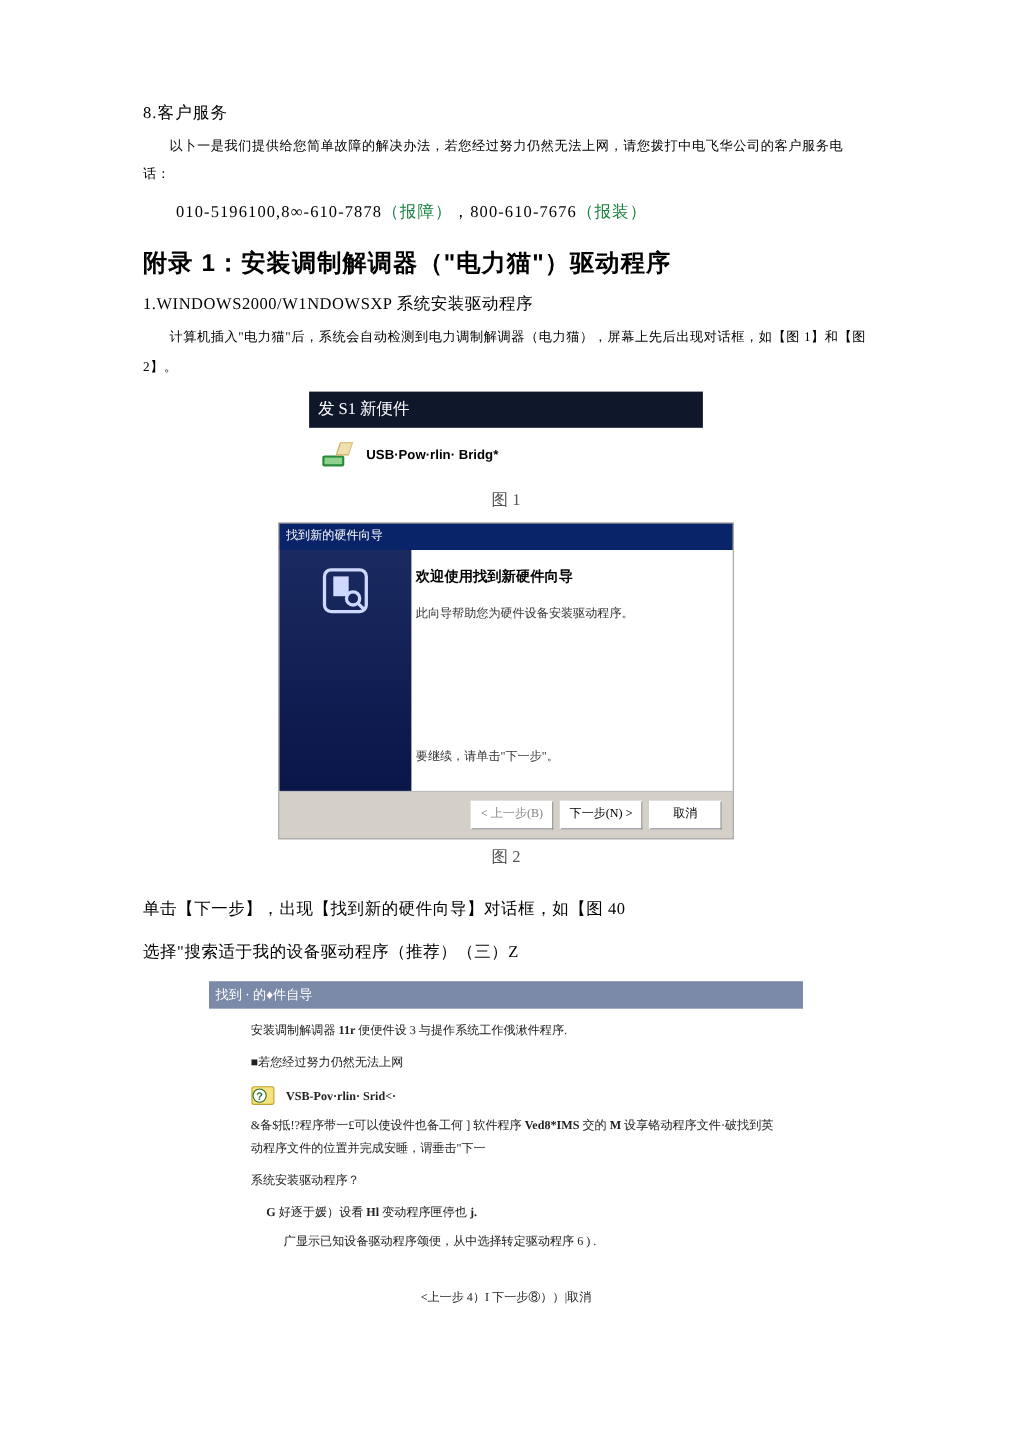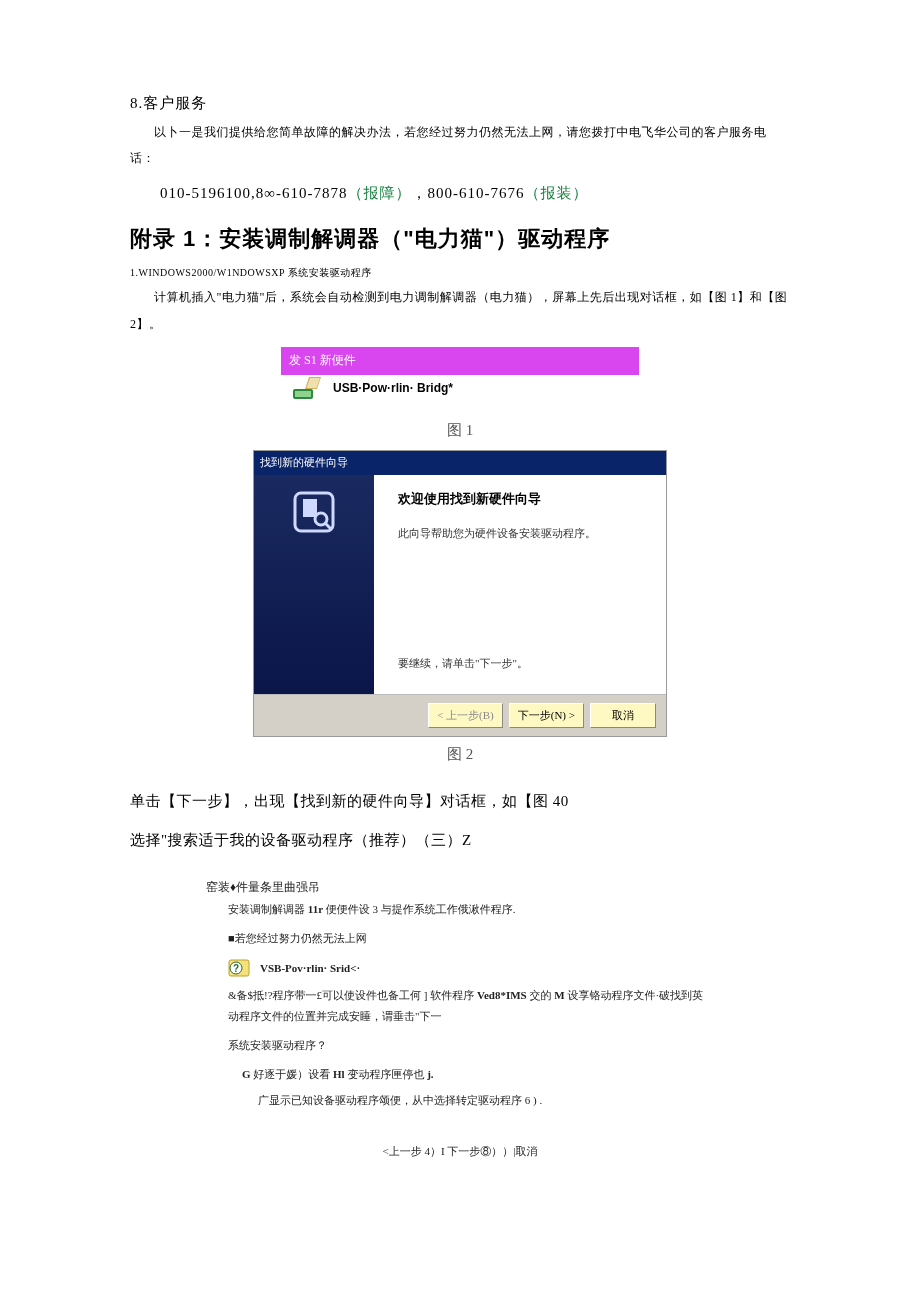--- a/index.html
+++ b/index.html
@@ -10,45 +10,45 @@
       font-family: "SimSun", "宋体", serif;
       padding: 90px 130px 40px 130px;
       color: #000;
       line-height: 1.8;
     }
     .sec-num { font-size: 15px; letter-spacing: 1px; }
     .para { font-size: 12px; text-indent: 2em; letter-spacing: 0.5px; line-height: 2.2; margin: 2px 0; }
     .phone { font-size: 15px; text-indent: 2em; letter-spacing: 1px; margin: 8px 0 12px; }
     .gray { color: #15803d; }
     .h2 { font-size: 22px; font-weight: 600; margin: 10px 0 6px; font-family: "SimHei","黑体",sans-serif; letter-spacing: 1px; }
-    .sub { font-size: 10px; letter-spacing: 0.5px; margin: 4px 0 0; }
+    .sub { font-size: 15px; letter-spacing: 0.5px; margin: 4px 0 0; }
     .fig-label { text-align: center; font-size: 15px; color: #555; margin: 4px 0; }
     .center { display: flex; flex-direction: column; align-items: center; }
 
     
     .found-wrap { width: 358px; margin: 8px auto 0; }
-    .found-title { background: #d946ef; color: #fff; font-size: 12px; padding: 3px 8px; font-family: "SimSun"; }
-    .found-body { background: #fff; display: flex; align-items: center; padding: 0 10px 10px; gap: 10px; }
+    .found-title { background: #0f172a; color: #fff; font-size: 15px; padding: 3px 8px; font-family: "SimSun"; }
+    .found-body { background: #fff; display: flex; align-items: center; padding: 11px 10px 10px; gap: 10px; }
     .hw-icon { width: 32px; height: 28px; position: relative; }
     .hw-icon svg { width: 100%; height: 100%; }
     .found-text { font-size: 12px; font-weight: bold; font-family: Arial, sans-serif; }
 
     
     .wiz { width: 414px; margin: 2px auto 0; border: 1px solid #999; background: #d4d0c8; }
     .wiz-title { background: #0a246a; color: #fff; font-size: 11px; padding: 2px 6px; font-family: "SimSun"; }
     .wiz-body { background: #fff; display: flex; height: 220px; border-bottom: 1px solid #bbb; }
     .wiz-side { width: 120px; background: linear-gradient(180deg,#1a2a60 0%, #0a1548 100%); display:flex; align-items:flex-start; justify-content:center; padding-top: 14px; }
     .wiz-side-icon { width: 46px; height: 46px; }
-    .wiz-main { flex: 1; padding: 12px 24px; font-size: 12px; font-family: "SimSun"; }
+    .wiz-main { flex: 1; padding: 12px 4px; font-size: 12px; font-family: "SimSun"; }
     .wiz-h { font-weight: bold; font-size: 13px; margin-bottom: 14px; }
     .wiz-p { font-size: 11px; color: #333; }
     .wiz-bottom { font-size: 11px; position: absolute; }
     .wiz-main-rel { position: relative; height: 100%; }
     .wiz-btns { background: #d4d0c8; padding: 8px 10px; display: flex; justify-content: flex-end; gap: 6px; }
-    .btn { font-size: 11px; padding: 2px 8px; background: #fef9c3; border: 1px solid #888; border-top-color:#fff; border-left-color:#fff; font-family:"SimSun"; min-width: 66px; text-align:center; }
+    .btn { font-size: 11px; padding: 2px 8px; background: #ffffff; border: 1px solid #888; border-top-color:#fff; border-left-color:#fff; font-family:"SimSun"; min-width: 66px; text-align:center; }
     .btn.disabled { color: #888; }
 
     .plain-line { font-size: 15px; margin: 16px 0 8px; letter-spacing: 0.5px; }
 
     
     .wiz3 { width: 540px; margin: 12px auto 0; }
     .wiz3-title { background: #7a8aa8; color: #fff; font-size: 12px; padding: 2px 6px; font-family:"SimSun"; }
     .wiz3-body { padding: 10px 16px 10px; font-size: 11px; font-family: "SimSun"; line-height: 1.9; color:#222; }
     .wiz3-h { font-size: 12px; }
     .wiz3-sub { padding-left: 22px; }
@@ -113,22 +113,22 @@
       <div class="btn">取消</div>
     </div>
   </div>
   <div class="fig-label">图 2</div>
 </div>
 
 <div class="plain-line">单击【下一步】，出现【找到新的硬件向导】对话框，如【图 40</div>
 <div class="plain-line" style="margin-top:12px;">选择"搜索适于我的设备驱动程序（推荐）（三）Z</div>
 
 <div class="wiz3">
+  <div class="wiz3-title">找到 · 的♦件自导</div>
   <div class="wiz3-body">
-    <div class="wiz3-h">窑装♦件量条里曲强吊</div>
     <div class="wiz3-sub">
       <span>安装调制解调器 </span><span class="bold">11r</span><span> 便便件设 3 与提作系统工作俄湫件程序.</span>
     </div>
     <div class="wiz3-item wiz3-sub">■若您经过努力仍然无法上网</div>
     <div class="wiz3-dev">
       <svg class="q-icon" viewBox="0 0 24 24">
         <rect x="1" y="3" width="20" height="16" rx="2" fill="#f6e27a" stroke="#c0a030"></rect>
         <circle cx="8" cy="11" r="6" fill="#fff" stroke="#2a6a2a"></circle>
         <text x="8" y="15" font-size="10" font-family="Arial" font-weight="bold" fill="#2a6a2a" text-anchor="middle">?</text>
       </svg>

